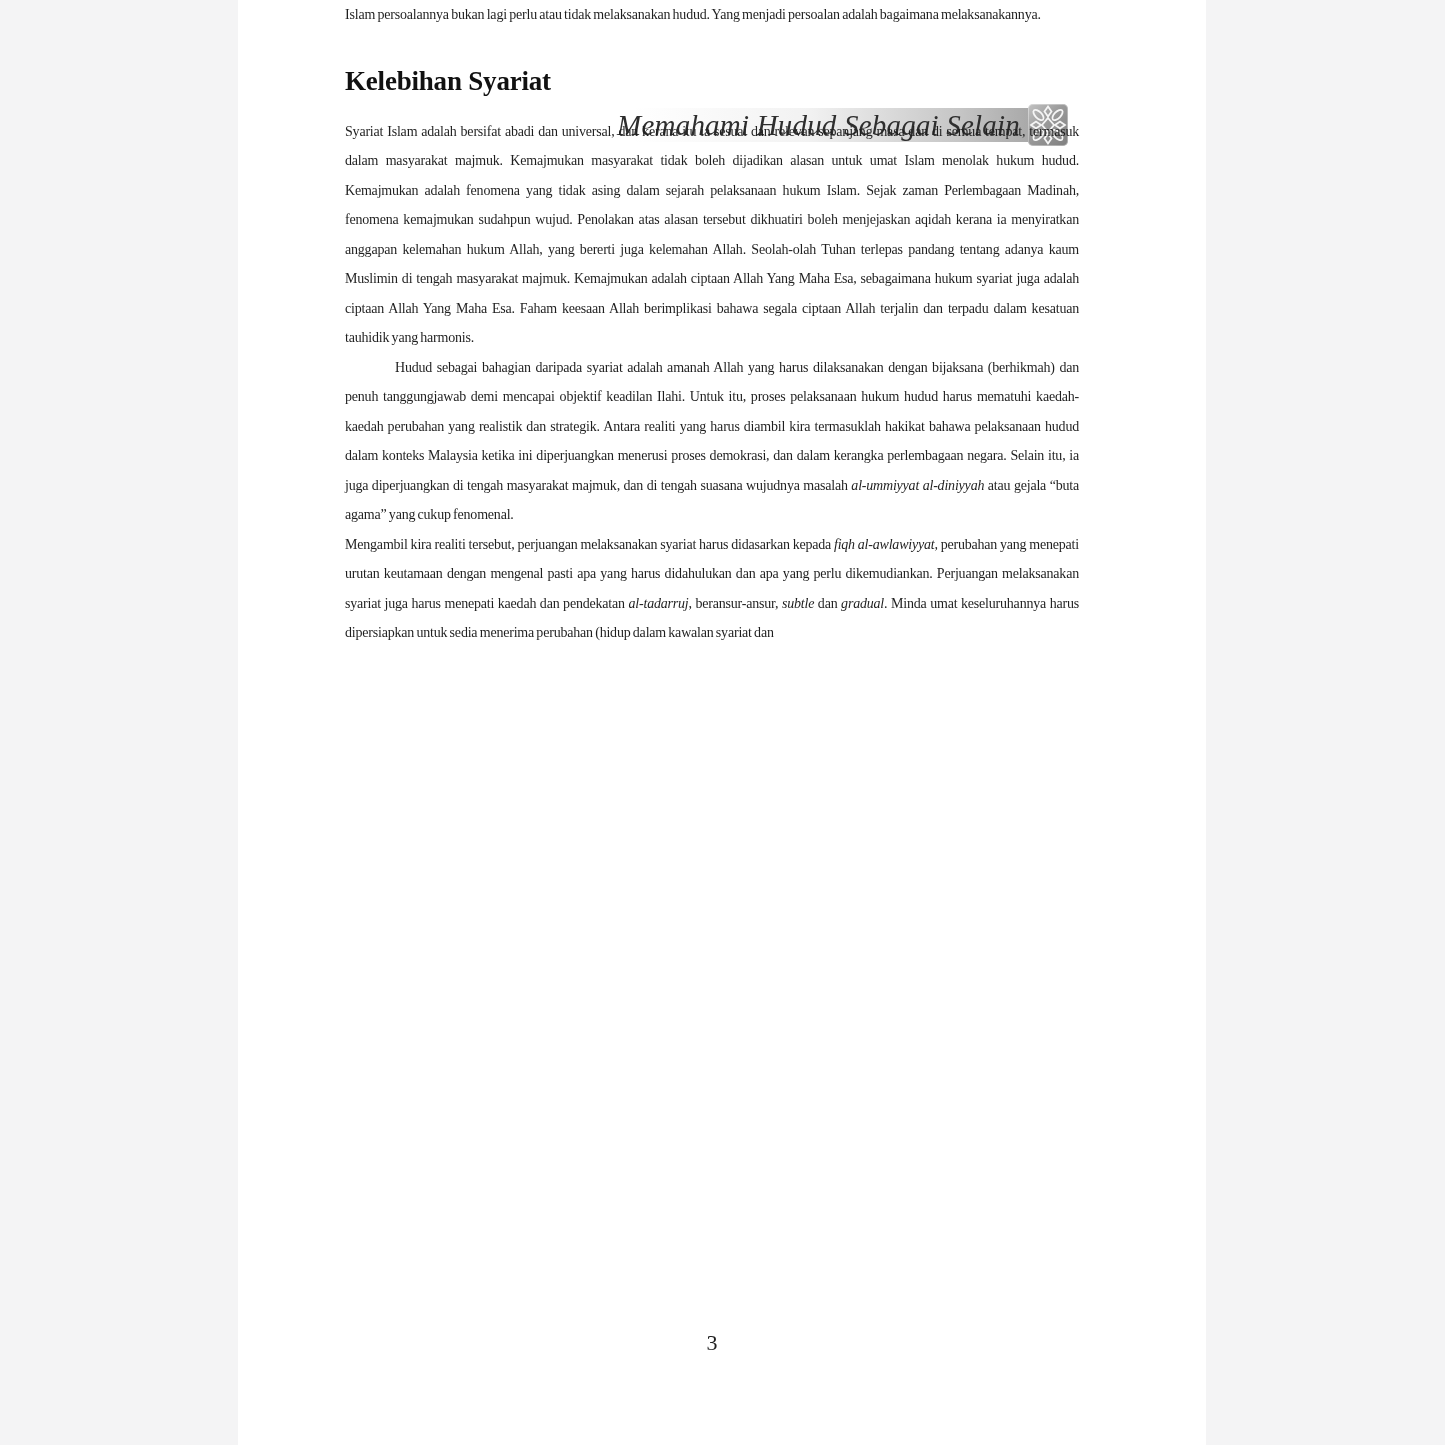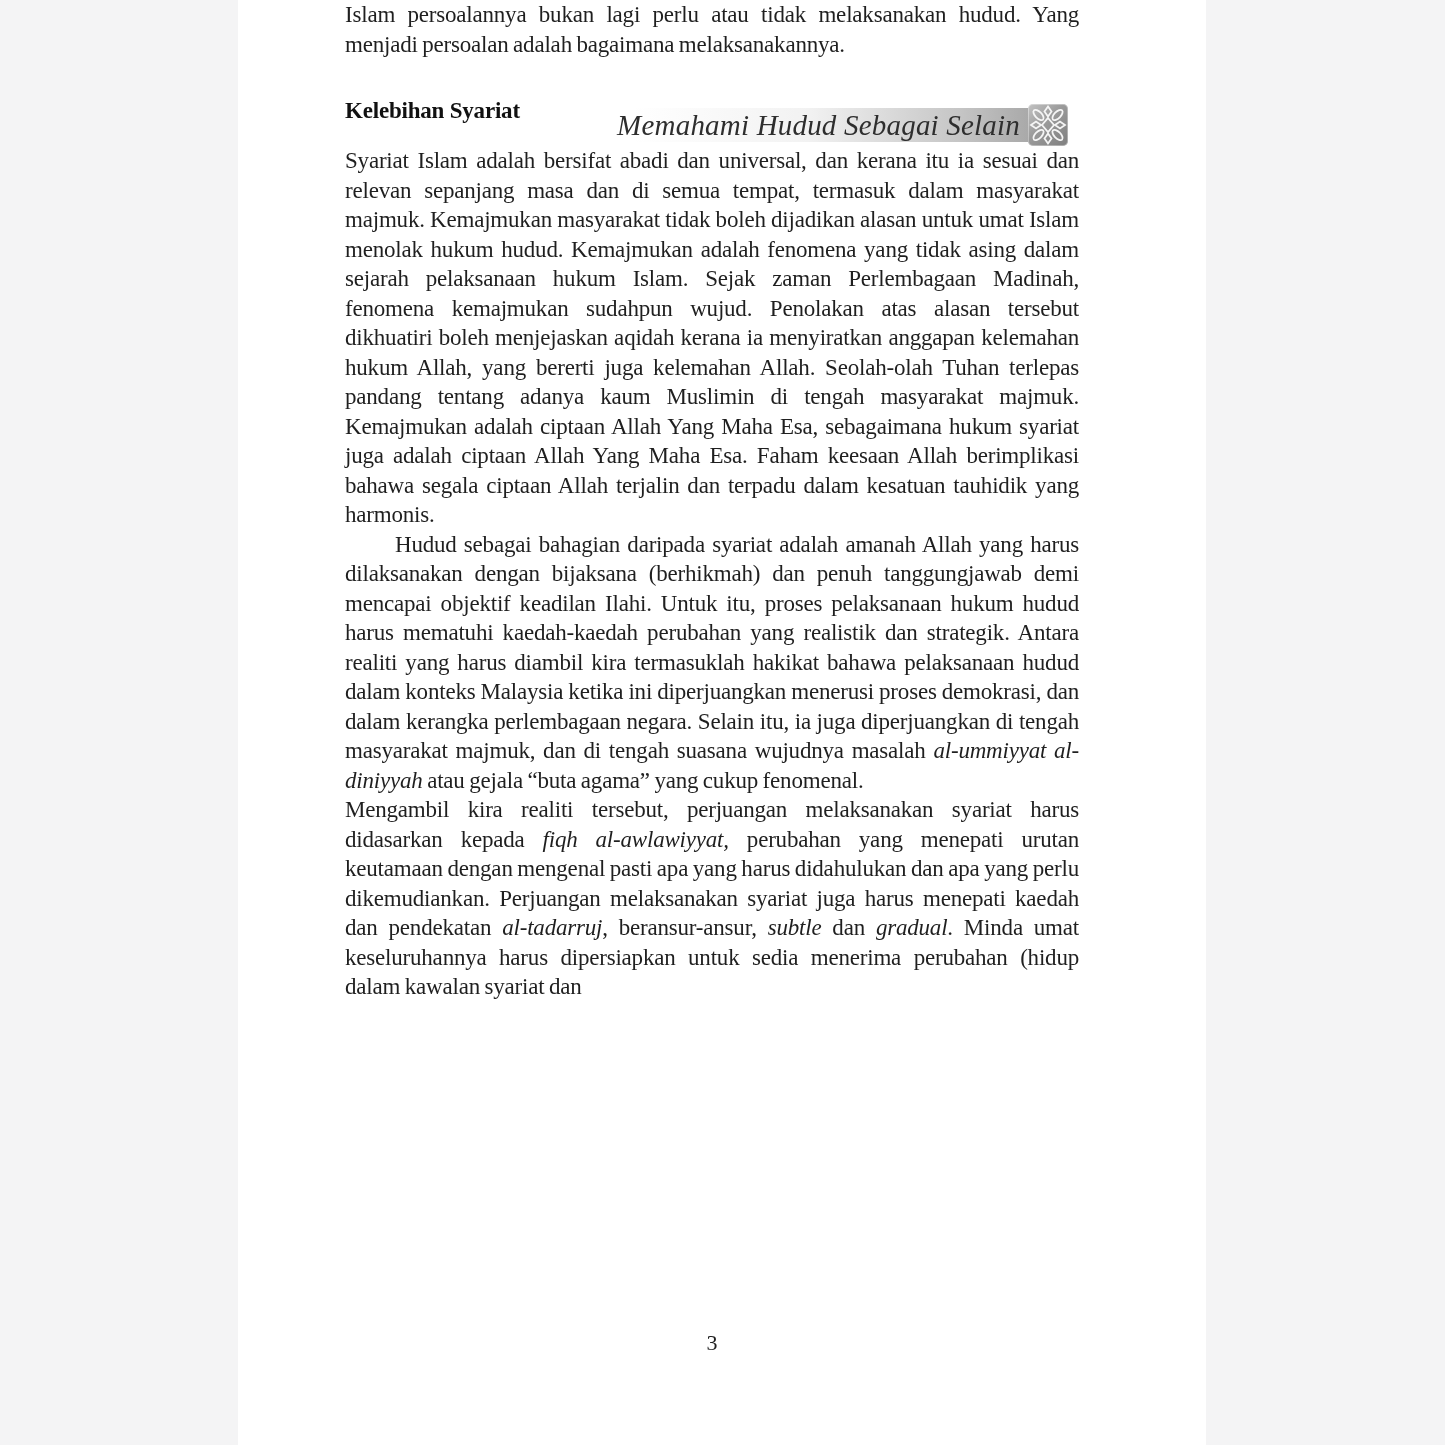--- a/index.html
+++ b/index.html
@@ -44,30 +44,30 @@
   .ornament svg{display:block;width:100%;height:100%;}
   
   .content{
     position:absolute;
     left:107px;top:0;
     width:734px;
     color:#1f1f1f;
   }
   .content p{
     margin:0;
-    font-size:23px;
+    font-size:14px;
     line-height:29.5px;
     text-align:justify;
     letter-spacing:-0.2px;
     word-spacing:-1px;
     font-family:Liberation Serif, serif;
   }
   .p-first{margin-top:146px;}
   .section-heading{
-    font-size:23px;
+    font-size:27px;
     line-height:31px;
     font-weight:bold;
     color:#111111;
     margin:36px 0 20px;
     letter-spacing:-0.2px;
   }
   .section-heading.second{margin:36px 0 12px;}
   .p-indent{text-indent:50px;margin-top:6px;}
   .ital{font-style:italic;}
   .page-number{

